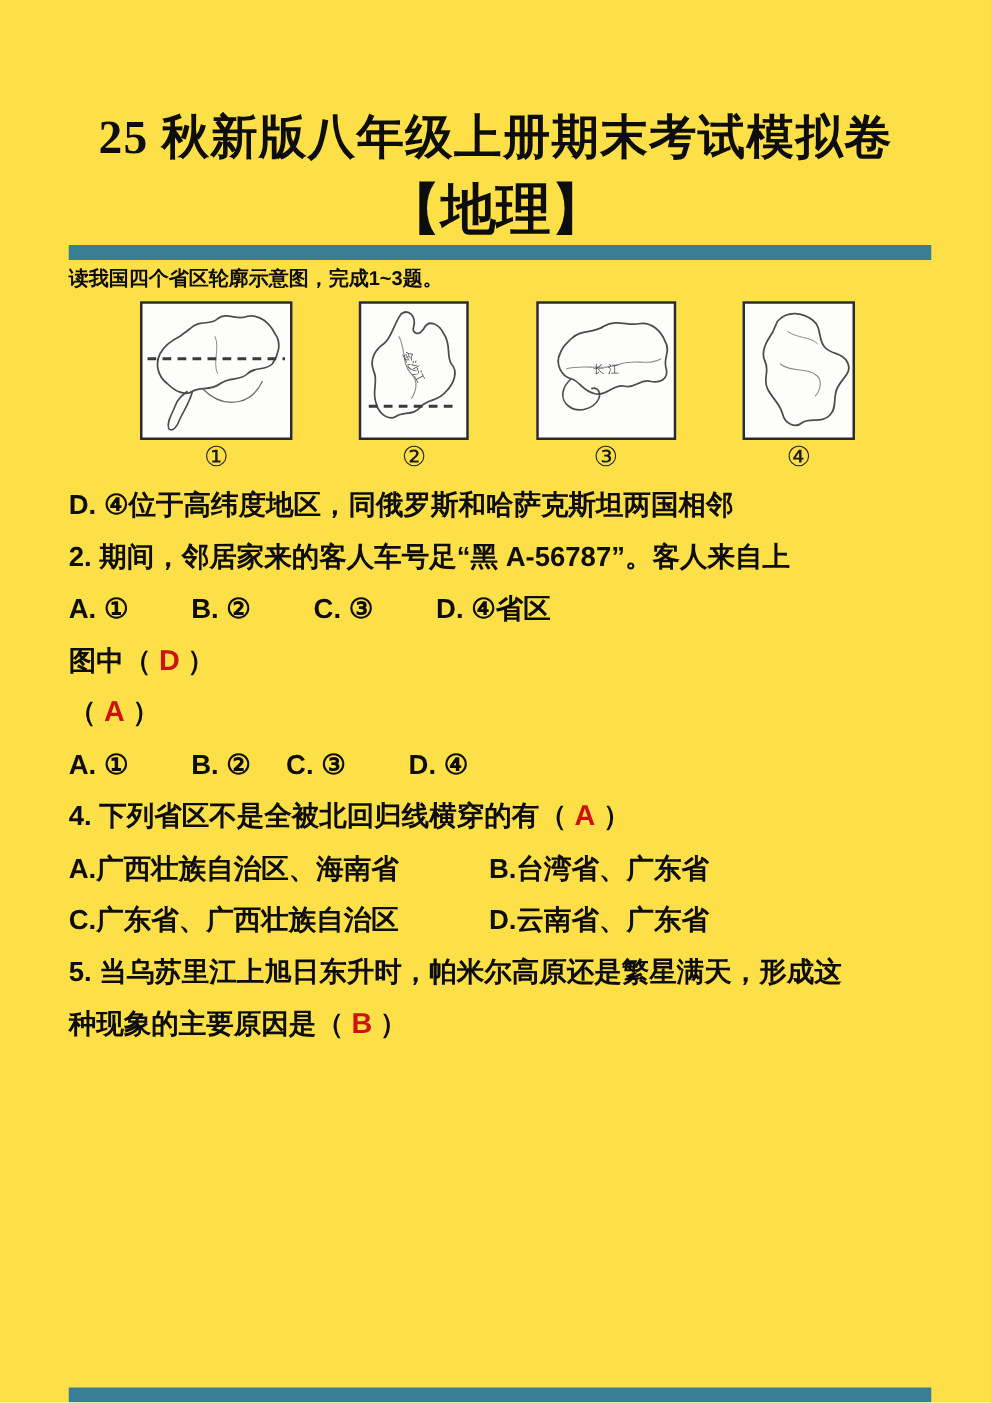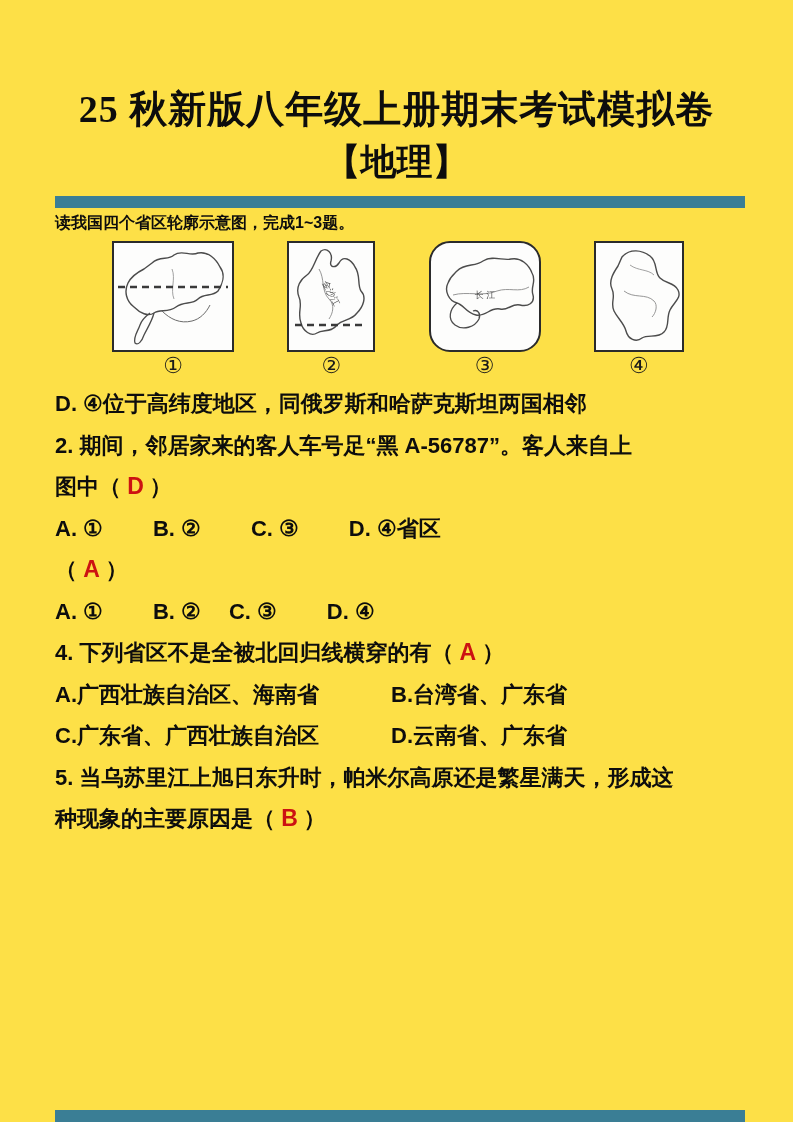--- a/index.html
+++ b/index.html
@@ -14,21 +14,21 @@
   }
   .title-line1 {
     position:absolute; top:84px; left:0; width:100%;
     text-align:center; font-size:38px; font-weight:900;
     letter-spacing:1px; white-space:nowrap;
   }
   .title-prefix { font-family:"Liberation Serif", serif; font-weight:700; }
   .title-main  { font-family:"Liberation Sans", sans-serif; font-weight:900; }
   .title-line2 {
     position:absolute; top:138px; left:0; width:100%;
-    text-align:center; font-size:36px; font-weight:900;
+    text-align:center; font-size:44px; font-weight:900;
   }
   .accent-bar-top {
     position:absolute; left:55px; top:196px; width:690px; height:12px;
     background:#3a7e95;
   }
   .accent-bar-bottom {
     position:absolute; left:55px; top:1110px; width:690px; height:12px;
     background:#3a7e95;
   }
   .intro {
@@ -92,21 +92,21 @@
           <path d="M32,8 C38,4 44,10 42,18 C40,24 46,26 50,20 C54,12 62,16 66,24 C72,32 68,42 72,48 C78,54 74,64 68,70 C62,78 54,76 48,82 C42,90 34,86 28,90 C22,94 14,88 12,80 C8,70 14,62 10,54 C6,44 12,36 18,32 C24,28 26,16 32,8 Z" fill="none" stroke="#4c4c4c" stroke-width="1.4"></path>
           <path d="M30,26 C36,36 32,48 40,56 C46,62 44,70 40,76" fill="none" stroke="#8a8a8a" stroke-width="0.9"></path>
           <line x1="6" y1="82" x2="78" y2="82" stroke="#3a3a3a" stroke-width="2.4" stroke-dasharray="7,5"></line>
         </svg>
         <span class="river-label rot" style="left:28px; top:44px;">金沙江</span>
       </div>
       <div class="map-label">②</div>
     </div>
 
     <div class="map-fig">
-      <div class="map-box" style="width:112px;border-radius:21px;">
+      <div class="map-box" style="width:112px;">
         <svg width="108" height="107" viewBox="0 0 108 107">
           <path d="M26,28 C34,20 44,24 52,18 C62,12 72,18 80,16 C90,14 98,22 101,30 C106,38 99,44 102,52 C104,60 97,64 89,62 C81,60 77,68 69,66 C59,64 55,74 45,72 C35,70 33,62 26,60 C18,58 13,48 17,40 C19,34 22,32 26,28 Z" fill="none" stroke="#4c4c4c" stroke-width="1.4"></path>
           <path d="M26,60 C19,66 16,76 24,82 C32,88 44,84 48,76 C50,71 47,66 42,68" fill="none" stroke="#4c4c4c" stroke-width="1.3"></path>
           <path d="M22,52 C36,48 52,54 66,48 C78,44 88,50 98,44" fill="none" stroke="#8a8a8a" stroke-width="0.9"></path>
         </svg>
         <span class="river-label" style="left:44px; top:46px;">长 江</span>
       </div>
       <div class="map-label">③</div>
     </div>
 
@@ -119,22 +119,22 @@
         </svg>
       </div>
       <div class="map-label">④</div>
     </div>
 
   </div>
 
   <div class="q-block">
     <div class="line">D. ④位于高纬度地区，同俄罗斯和哈萨克斯坦两国相邻</div>
     <div class="line">2. 期间，邻居家来的客人车号足“黑 A-56787”。客人来自上</div>
+    <div class="line">A. ①　　 B. ②　　 C. ③　　 D. ④省区</div>
     <div class="line"><span>图中（ </span><span class="ans">D</span><span> ）</span></div>
-    <div class="line">A. ①　　 B. ②　　 C. ③　　 D. ④省区</div>
     <div class="line"><span>（ </span><span class="ans">A</span><span> ）</span></div>
     <div class="line">A. ①　　 B. ②　 C. ③　　 D. ④</div>
     <div class="line"><span>4. 下列省区不是全被北回归线横穿的有（ </span><span class="ans">A</span><span> ）</span></div>
     <div class="line">A.广西壮族自治区、海南省　　　 B.台湾省、广东省</div>
     <div class="line">C.广东省、广西壮族自治区　　　 D.云南省、广东省</div>
     <div class="line">5. 当乌苏里江上旭日东升时，帕米尔高原还是繁星满天，形成这</div>
     <div class="line"><span>种现象的主要原因是（ </span><span class="ans">B</span><span> ）</span></div>
   </div>
 
   <div class="accent-bar-bottom"></div>

